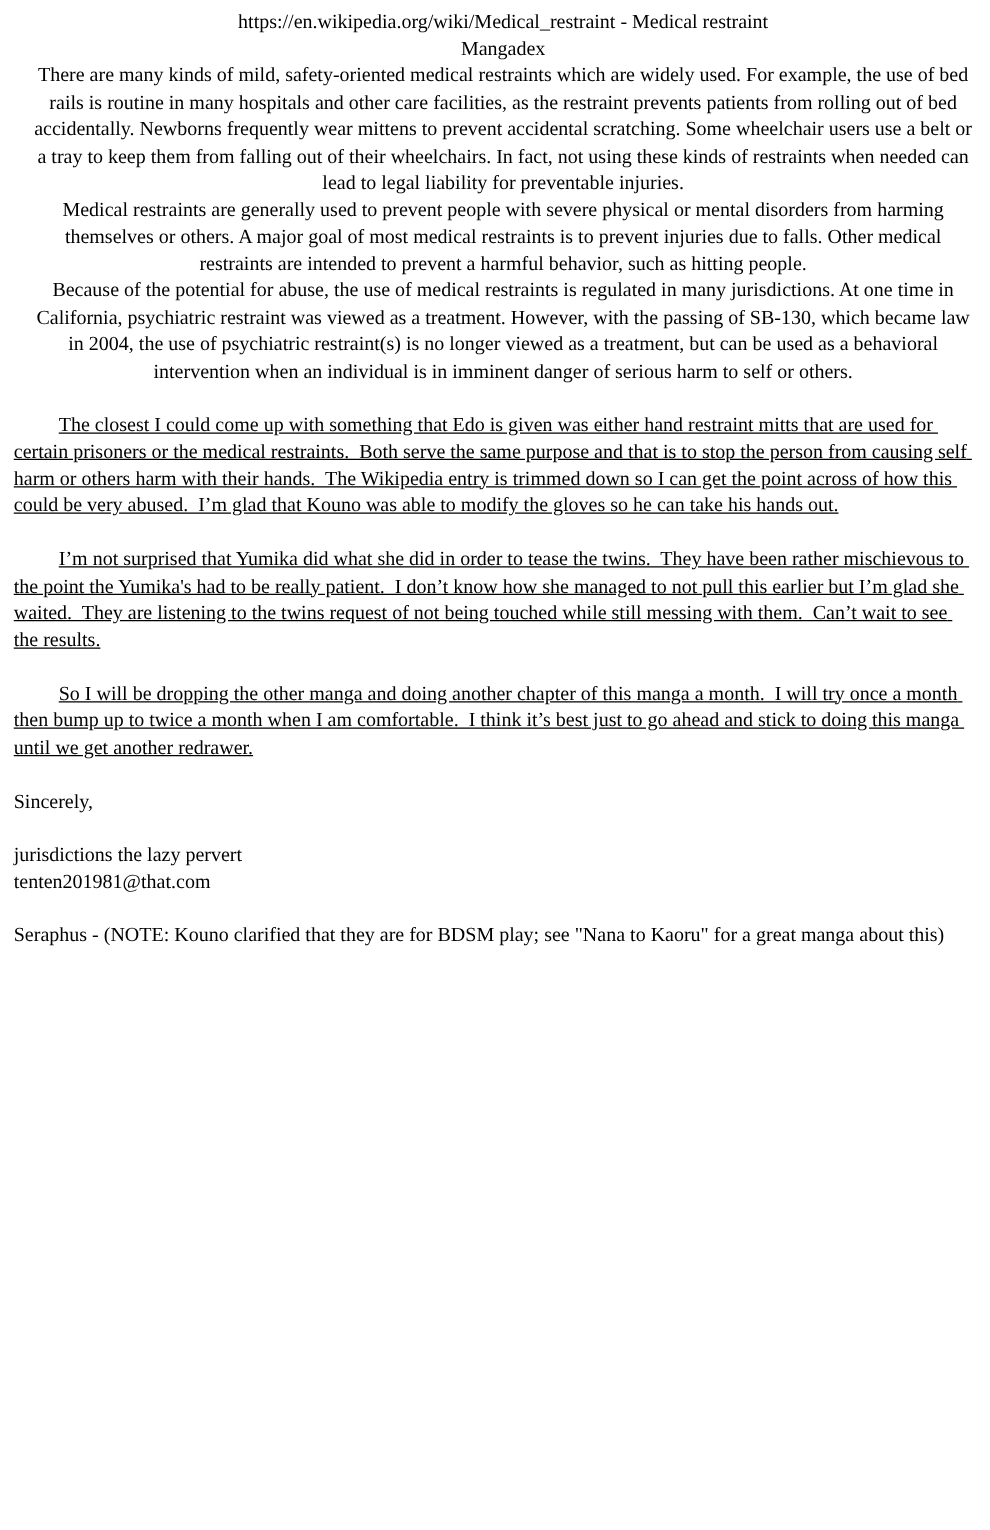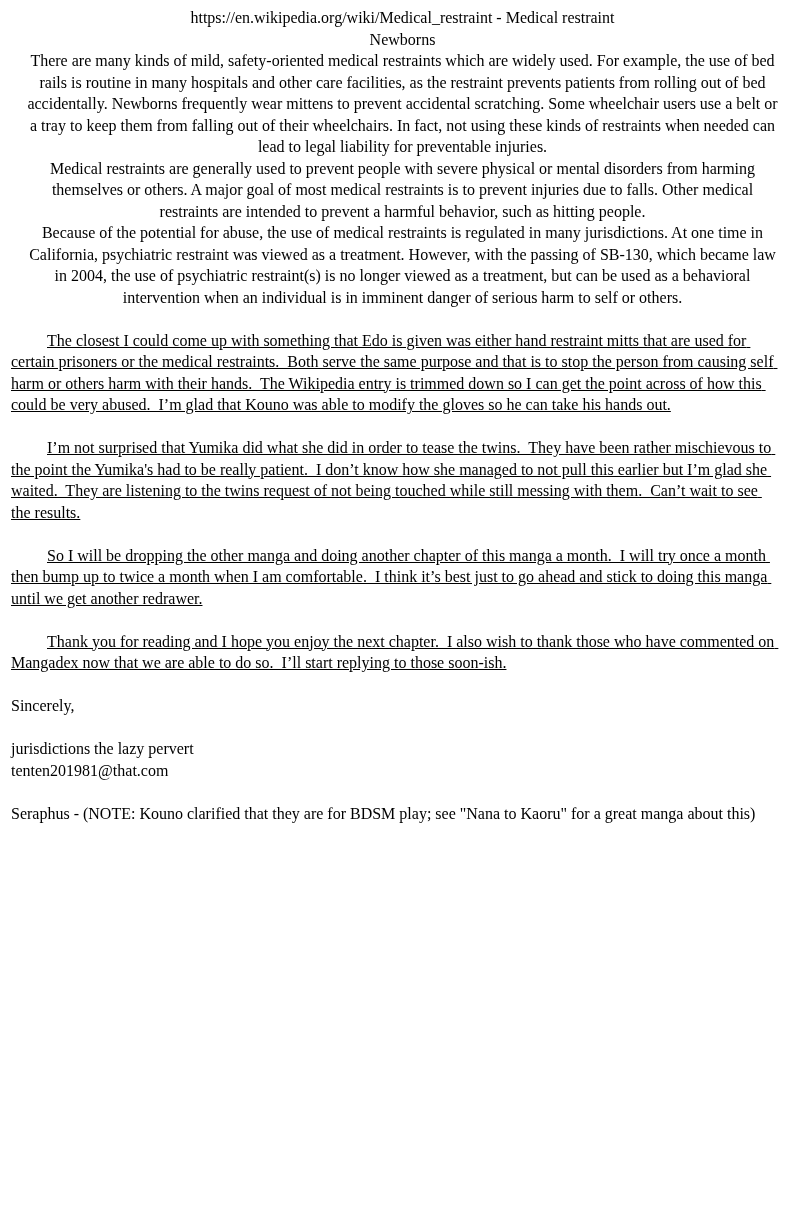--- a/index.html
+++ b/index.html
@@ -41,35 +41,34 @@
     text-decoration: underline;
   }
 </style>
 </head>
 <body>
 
 <div class="page">
 
   <div class="excerpt">
     <div class="line">https://en.wikipedia.org/wiki/Medical_restraint - Medical restraint</div>
-    <div class="line">Newborns</div>
+    <div class="line">Mangadex</div>
     <p>There are many kinds of mild, safety-oriented medical restraints which are widely used. For example, the use of bed rails is routine in many hospitals and other care facilities, as the restraint prevents patients from rolling out of bed accidentally. Newborns frequently wear mittens to prevent accidental scratching. Some wheelchair users use a belt or a tray to keep them from falling out of their wheelchairs. In fact, not using these kinds of restraints when needed can lead to legal liability for preventable injuries.</p>
     <p>Medical restraints are generally used to prevent people with severe physical or mental disorders from harming themselves or others. A major goal of most medical restraints is to prevent injuries due to falls. Other medical restraints are intended to prevent a harmful behavior, such as hitting people.</p>
     <p>Because of the potential for abuse, the use of medical restraints is regulated in many jurisdictions. At one time in California, psychiatric restraint was viewed as a treatment. However, with the passing of SB-130, which became law in 2004, the use of psychiatric restraint(s) is no longer viewed as a treatment, but can be used as a behavioral intervention when an individual is in imminent danger of serious harm to self or others.</p>
   </div>
 
   <div class="letter">
 
     <p class="body-para gap">The closest I could come up with something that Edo is given was either hand restraint mitts that are used for certain prisoners or the medical restraints.  Both serve the same purpose and that is to stop the person from causing self harm or others harm with their hands.  The Wikipedia entry is trimmed down so I can get the point across of how this could be very abused.  I’m glad that Kouno was able to modify the gloves so he can take his hands out.</p>
 
     <p class="body-para gap">I’m not surprised that Yumika did what she did in order to tease the twins.  They have been rather mischievous to the point the Yumika's had to be really patient.  I don’t know how she managed to not pull this earlier but I’m glad she waited.  They are listening to the twins request of not being touched while still messing with them.  Can’t wait to see the results.</p>
 
     <p class="body-para gap">So I will be dropping the other manga and doing another chapter of this manga a month.  I will try once a month then bump up to twice a month when I am comfortable.  I think it’s best just to go ahead and stick to doing this manga until we get another redrawer.</p>
 
-    <p class="body-para gap">Thank you for reading and I hope you enjoy the next chapter.  I also wish to thank those who have commented on Mangadex now that we are able to do so.  I’ll start replying to those soon-ish.</p>
 
     <p class="gap">Sincerely,</p>
 
     <p class="gap">jurisdictions the lazy pervert</p>
     <p>tenten201981@that.com</p>
 
     <p class="gap">Seraphus - (NOTE: Kouno clarified that they are for BDSM play; see "Nana to Kaoru" for a great manga about this)</p>
   </div>
 
 </div>

